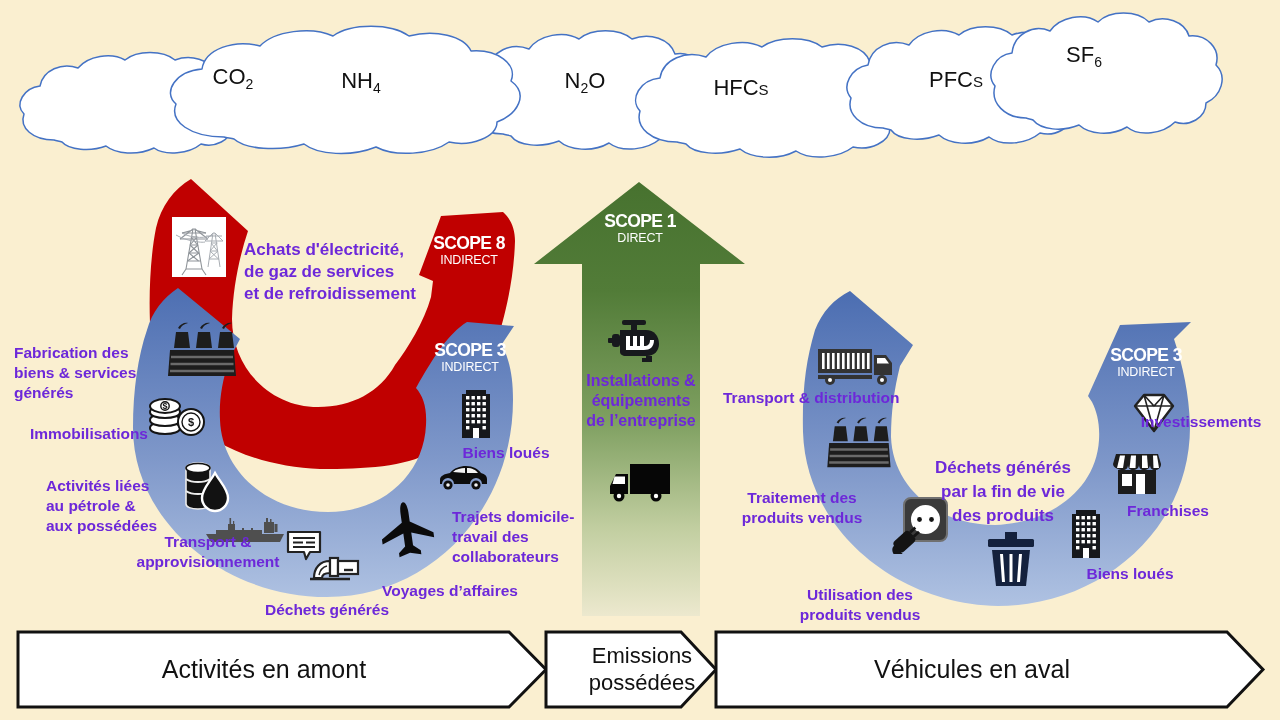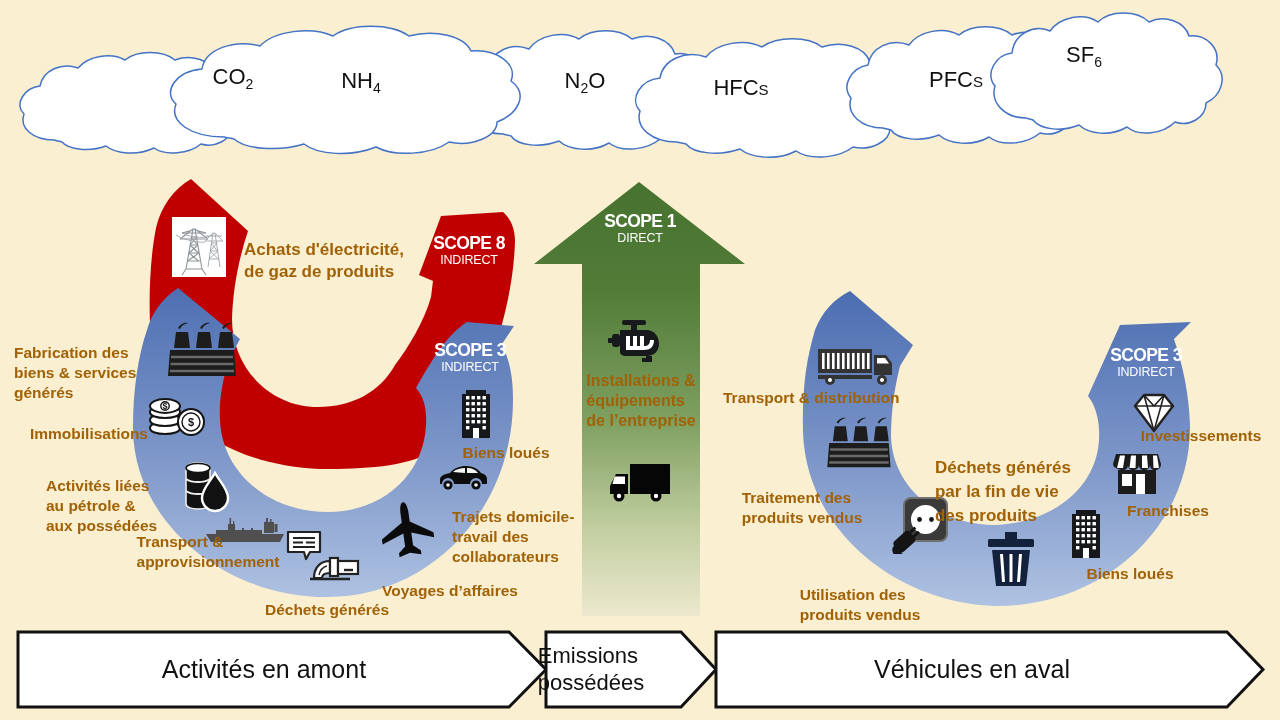--- a/index.html
+++ b/index.html
@@ -1,29 +1,29 @@
 <!DOCTYPE html>
 <html><head>
 <meta charset="utf-8">
 <style>
   html,body{margin:0;padding:0;background:#FAEFD0;}
   .stage{position:relative;width:1280px;height:720px;overflow:hidden;background:#FAEFD0;
          font-family:"Liberation Sans",sans-serif;}
   .stage svg.bg{position:absolute;left:0;top:0;}
-  .lbl{position:absolute;font-weight:bold;color:#a16207;font-size:15.5px;line-height:20px;white-space:nowrap;}
-  .lbl.center{transform:translateX(-50%);text-align:left;}
+  .lbl{position:absolute;font-weight:bold;color:#6d28d9;font-size:15.5px;line-height:20px;white-space:nowrap;}
+  .lbl.center{transform:translateX(-50%);text-align:center;}
   .lbl.big{font-size:17px;line-height:22px;}
   .scope{position:absolute;color:#fff;text-align:center;transform:translateX(-50%);white-space:nowrap;}
   .scope .t{font-weight:bold;font-size:17.5px;line-height:19px;letter-spacing:-0.6px;}
   .scope .s{font-size:12.5px;line-height:15px;letter-spacing:-0.2px;}
   .gas{position:absolute;color:#111;font-size:22px;transform:translate(-50%,-50%);white-space:nowrap;}
   .gas sub{font-size:14px;}
   .gas .small{font-size:15px;text-transform:uppercase;}
   .banner-text{position:absolute;color:#111;font-size:25px;transform:translate(-50%,-50%);
-               text-align:left;white-space:nowrap;}
+               text-align:center;white-space:nowrap;}
   .banner-text.two{font-size:22px;line-height:27px;}
   .icon{position:absolute;}
 </style>
 </head>
 <body>
 
 <div class="stage">
 
 <svg class="bg" width="1280" height="720" viewBox="0 0 1280 720">
   <defs>
@@ -401,21 +401,22 @@
   <div class="t" style="font-size:17.5px">SCOPE 1</div>
   <div class="s">DIRECT</div>
 </div>
 <div class="scope" style="left:1146px;top:346px">
   <div class="t">SCOPE 3</div>
   <div class="s">INDIRECT</div>
 </div>
 
 <div class="lbl big" style="left:244px;top:239px">
   <div>Achats d'électricité,</div>
-      <div>de gaz de produits</div>
+      <div>de gaz de services</div>
+      <div>et de refroidissement</div>
 </div>
 <div class="lbl" style="left:14px;top:343px">
   <div>Fabrication des</div>
       <div>biens &amp; services</div>
       <div>générés</div>
 </div>
 <div class="lbl" style="left:30px;top:424px">
   <div>Immobilisations</div>
 </div>
 <div class="lbl" style="left:46px;top:476px">
@@ -463,24 +464,24 @@
   <div>Déchets générés</div>
       <div>par la fin de vie</div>
       <div>des produits</div>
 </div>
 <div class="lbl center" style="left:1130px;top:564px">
   <div>Biens loués</div>
 </div>
 <div class="lbl center" style="left:1168px;top:501px">
   <div>Franchises</div>
 </div>
-<div class="lbl center" style="left:1201px;top:426px">
+<div class="lbl center" style="left:1201px;top:412px">
   <div>Investissements</div>
 </div>
 
 <div class="banner-text" style="left:264px;top:669px">Activités en amont</div>
-<div class="banner-text two" style="left:591px;top:669px">
+<div class="banner-text two" style="left:642px;top:669px">
   <div>Emissions</div>
       <div>possédées</div>
 </div>
 <div class="banner-text" style="left:972px;top:669px">Véhicules en aval</div>
 
 </div>
 
 </body></html>

